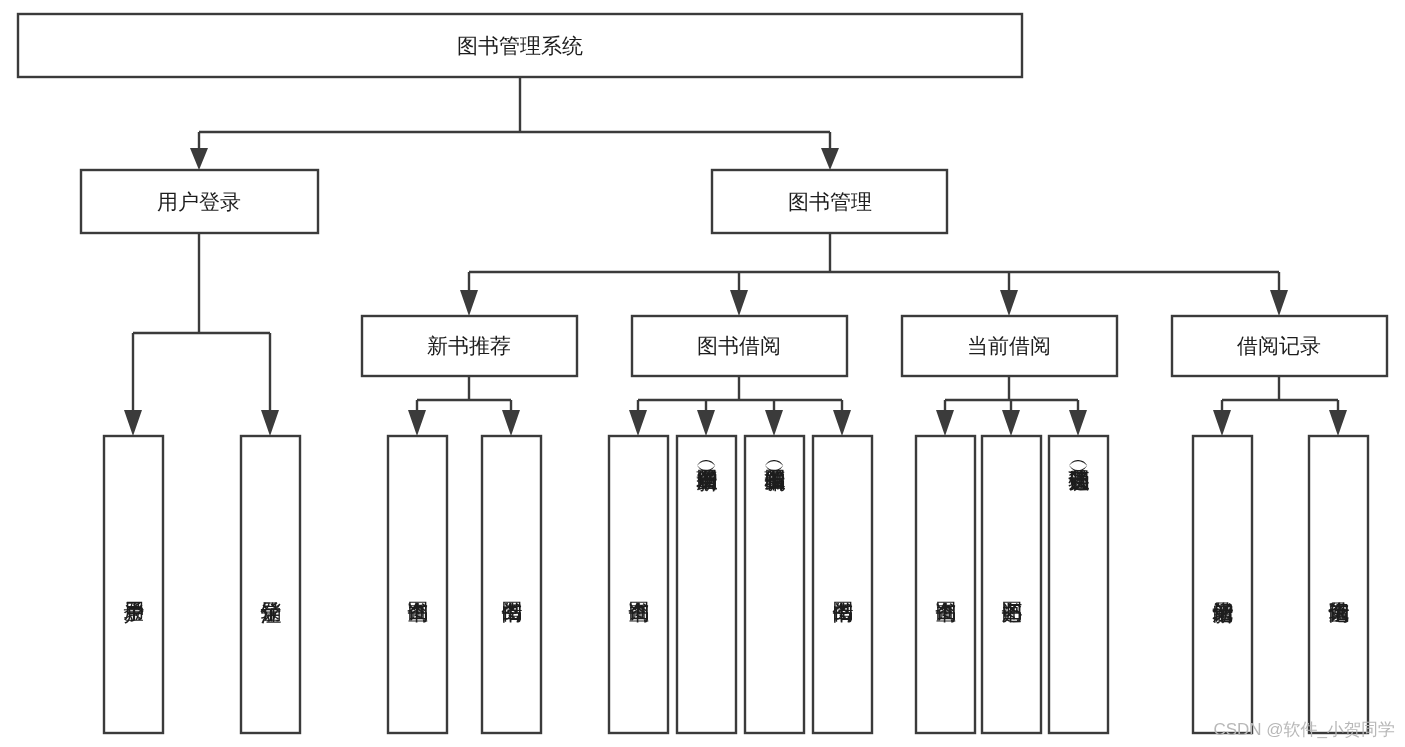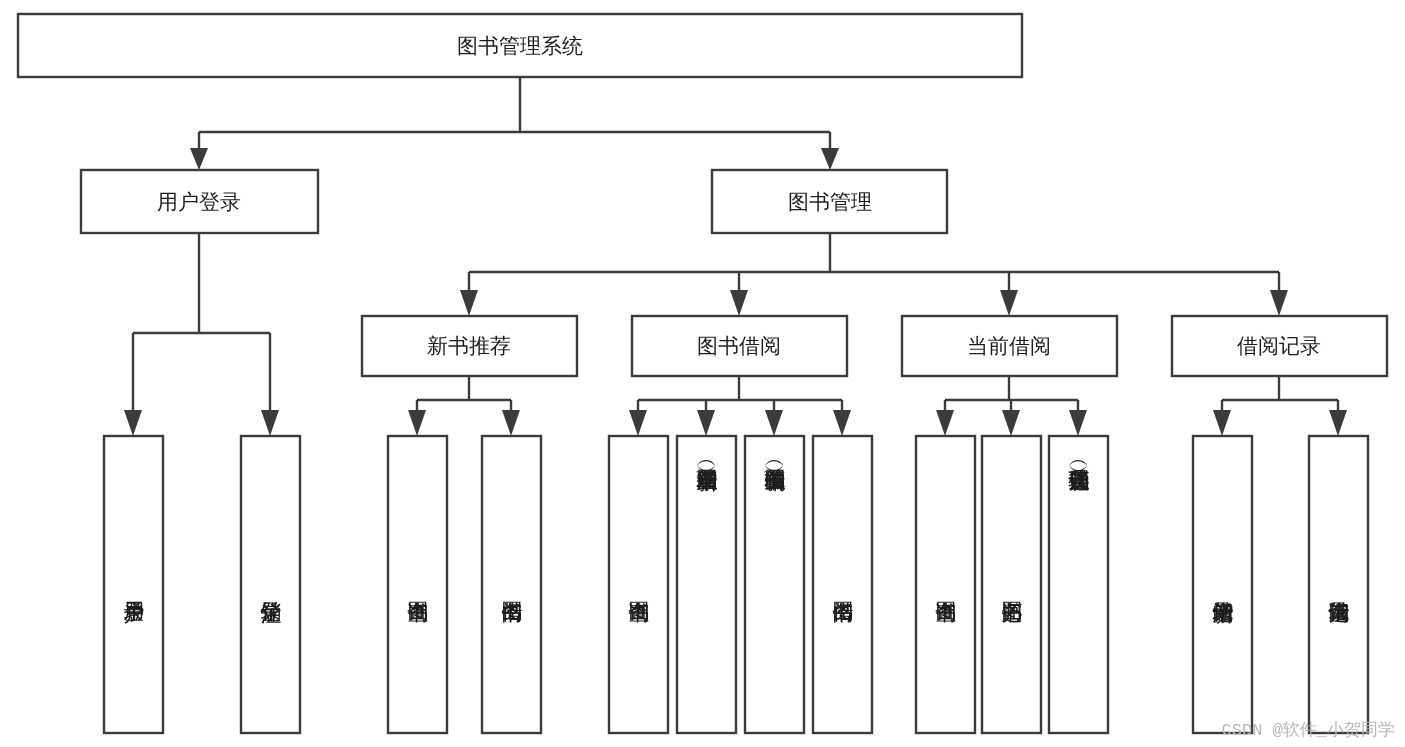--- a/index.html
+++ b/index.html
@@ -49,21 +49,21 @@
   .label-h {
     font-size: 21px;
   }
   .label-v {
     font-size: 21px;
   }
   .watermark {
     position: absolute;
     right: 10px;
     bottom: 6px;
-    font-family: Liberation Mono, monospace;
+    font-family: Liberation Sans, sans-serif;
     font-size: 17px;
     color: #b8b8b8;
     white-space: nowrap;
     user-select: none;
     text-align: center;
   }
 </style>
 </head>
 <body>
 

